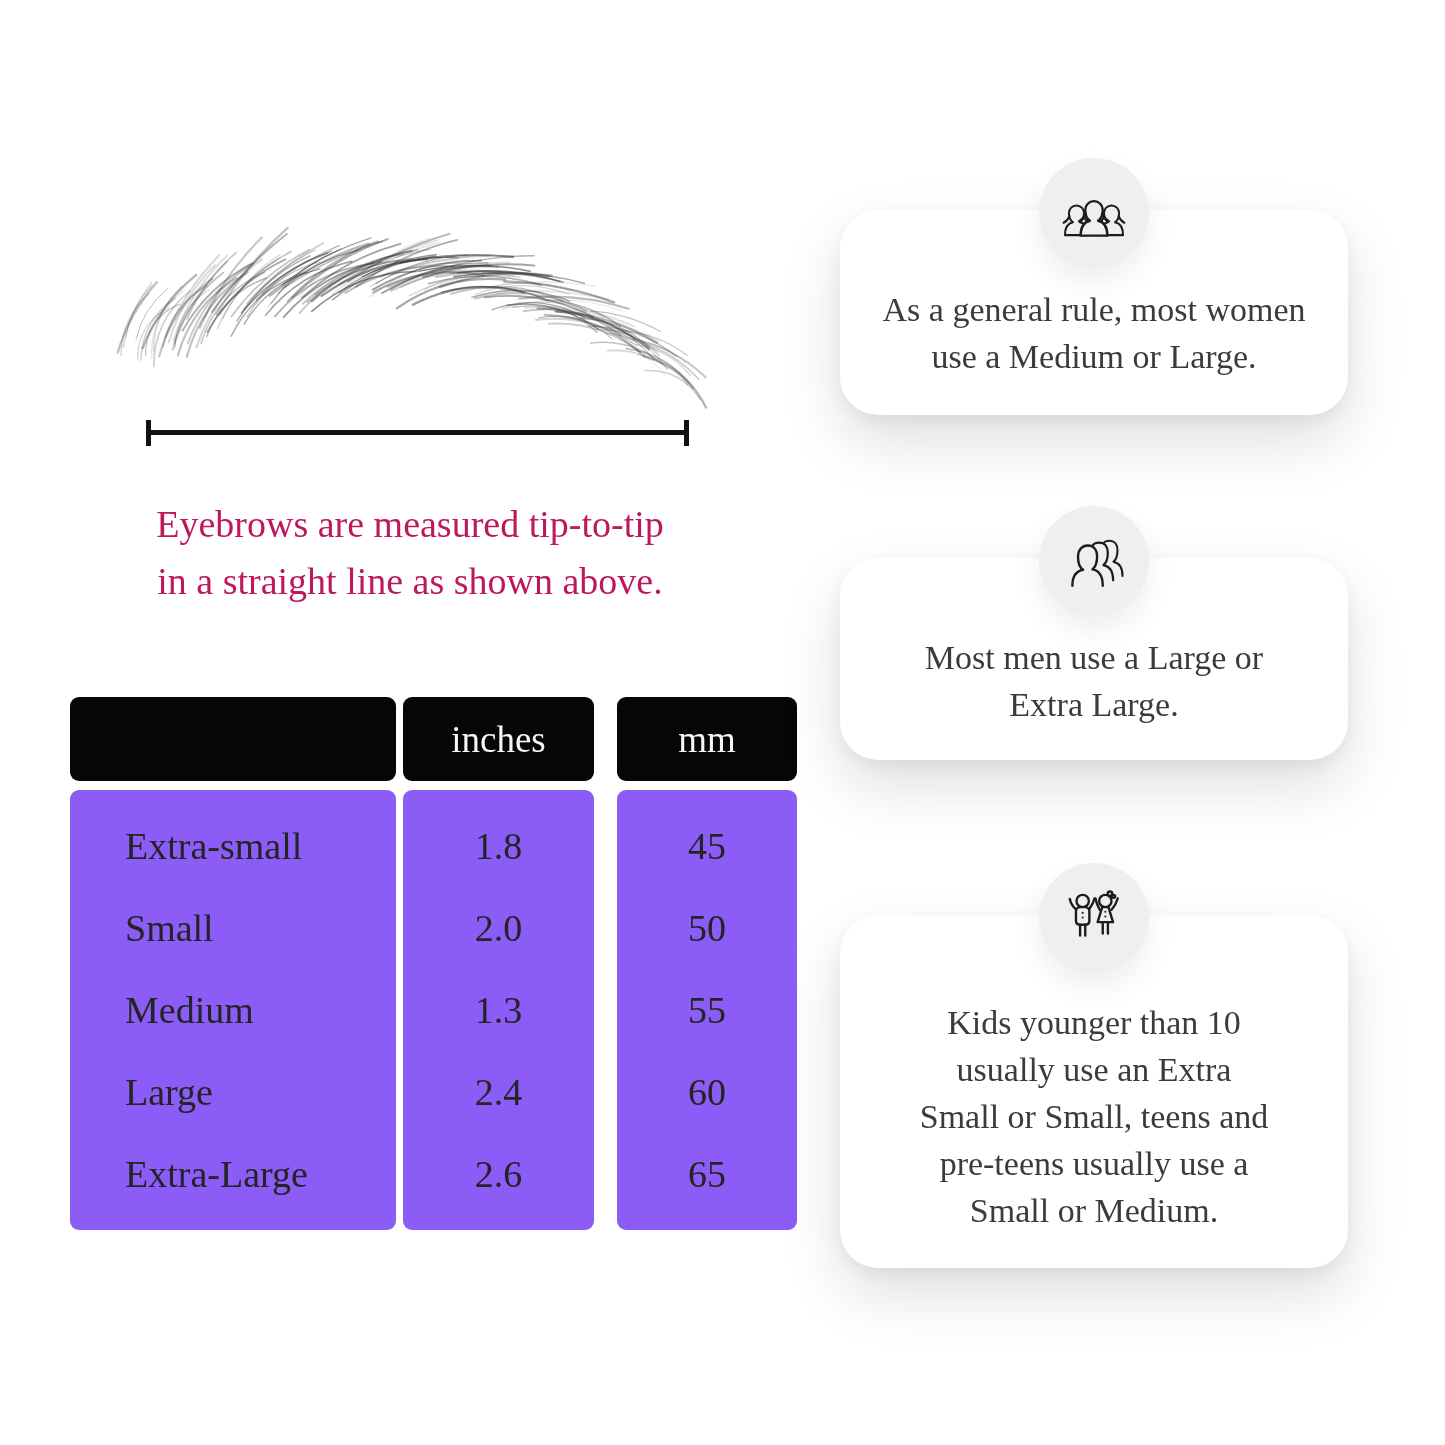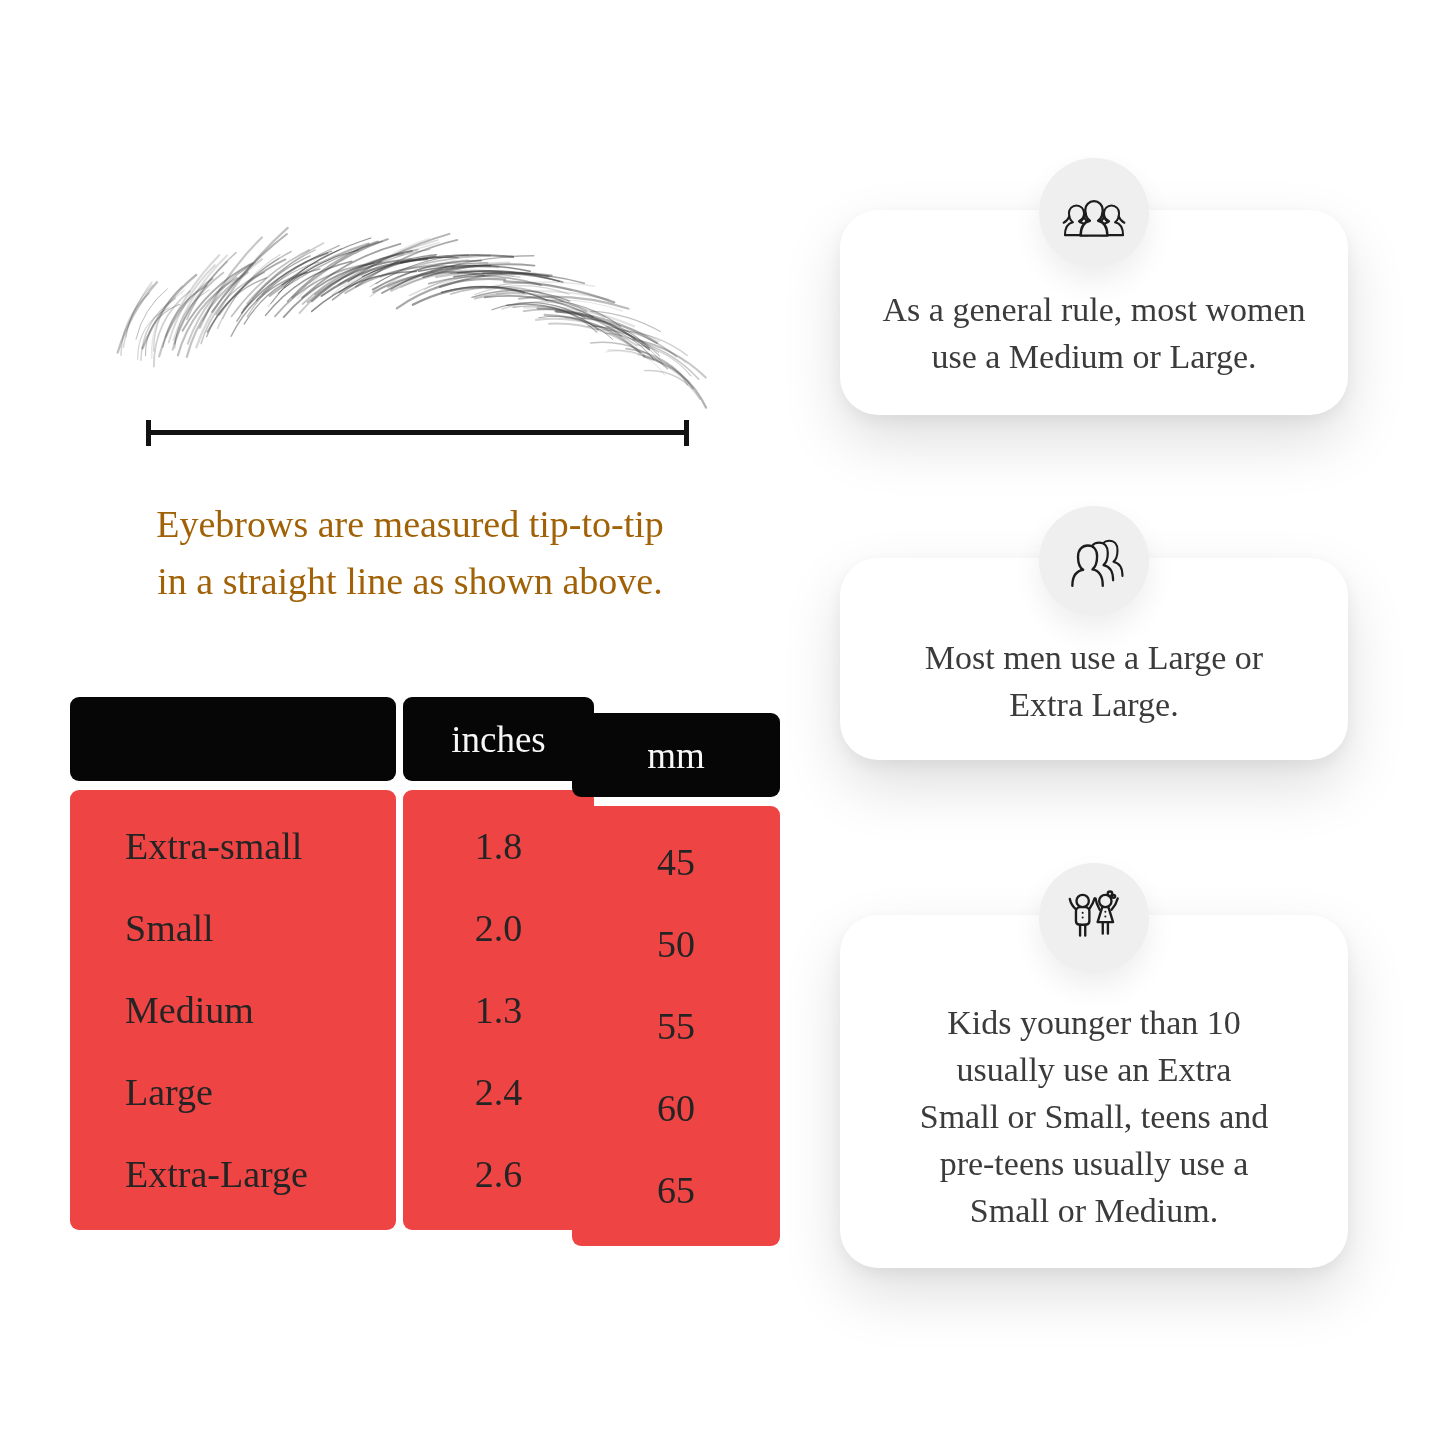--- a/index.html
+++ b/index.html
@@ -6,32 +6,32 @@
   #stage{position:relative;width:1445px;height:1445px;background:#ffffff;overflow:hidden;
          font-family:"Liberation Serif","DejaVu Serif",serif;color:#2d2d2d;}
 
   
   #brow-svg{position:absolute;left:118px;top:238px;width:580px;height:175px;overflow:visible;}
   .measure{position:absolute;left:146px;top:420px;width:543px;height:26px;}
   .measure .bar{position:absolute;left:0;right:0;top:10px;height:5px;background:#121212;}
   .measure .tick{position:absolute;top:0;width:5px;height:26px;background:#121212;}
   .measure .tick.l{left:0;} .measure .tick.r{right:0;}
   .caption{position:absolute;left:70px;top:496px;width:680px;text-align:center;
-           font-size:38px;line-height:57px;color:#a16207;}
+           font-size:38px;line-height:57px;color:#be185d;}
 
   
   .tcol{position:absolute;top:697px;}
   .tcol .th{height:84px;background:#060606;border-radius:9px;color:#f7f7f7;
             display:flex;align-items:center;justify-content:center;font-size:37px;}
-  .tcol .tb{margin-top:9px;height:440px;background:#ef4444;border-radius:9px;
+  .tcol .tb{margin-top:9px;height:440px;background:#8b5cf6;border-radius:9px;
             box-sizing:border-box;padding:15px 0;display:flex;flex-direction:column;}
   .cell{height:82px;display:flex;align-items:center;font-size:38px;color:#242424;}
   .col1{left:70px;width:326px;}  .col1 .cell{padding-left:55px;}
   .col2{left:403px;width:191px;} .col2 .cell{justify-content:center;}
-  .col3{left:572px;width:208px;margin-top:16px;} .col3 .cell{justify-content:center;}
+  .col3{left:617px;width:180px;} .col3 .cell{justify-content:center;}
 
   
   .card{position:absolute;left:840px;width:508px;background:#ffffff;border-radius:38px;
         box-shadow:0 6px 16px rgba(0,0,0,.05), 0 26px 60px rgba(0,0,0,.13);}
   .card1{top:210px;height:205px;}
   .card2{top:558px;height:202px;}
   .card3{top:915px;height:353px;}
   .icon-circle{position:absolute;left:199px;top:-52px;width:110px;height:110px;border-radius:50%;
                background:#efefef;display:flex;align-items:center;justify-content:center;
                box-shadow:0 14px 30px rgba(0,0,0,.07);}

